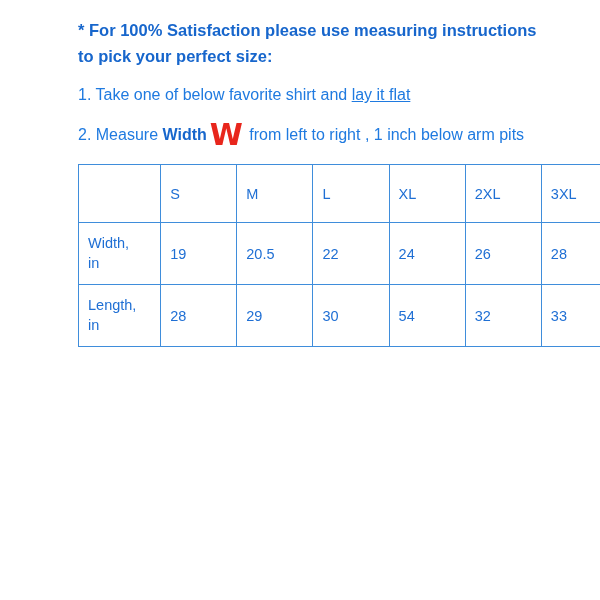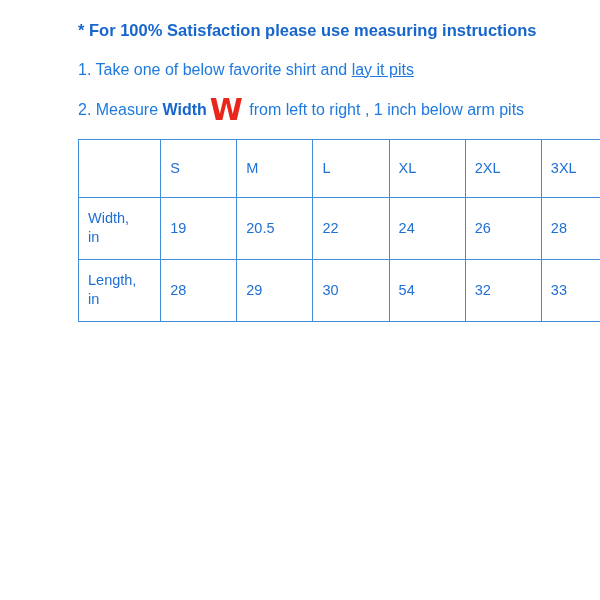--- a/index.html
+++ b/index.html
@@ -96,24 +96,25 @@
     line-height: 1.35;
   }
 </style>
 </head>
 <body>
 
 <div class="page">
 
   <p class="intro">
     <span>* For 100% Satisfaction please use measuring instructions</span><br>
+    <span>to pick your perfect size:</span>
   </p>
 
   <p class="step">
-    <span class="num">1.</span><span> Take one of below favorite shirt and </span><span class="underline">lay it pits</span>
+    <span class="num">1.</span><span> Take one of below favorite shirt and </span><span class="underline">lay it flat</span>
   </p>
 
   <p class="step">
     <span class="num">2.</span><span> Measure </span><b>Width</b><span class="glyph glyph-w">W</span><span> from left to right , 1 inch below arm pits</span>
   </p>
 
 
   <table class="size-table">
     <colgroup>
       <col class="first">

